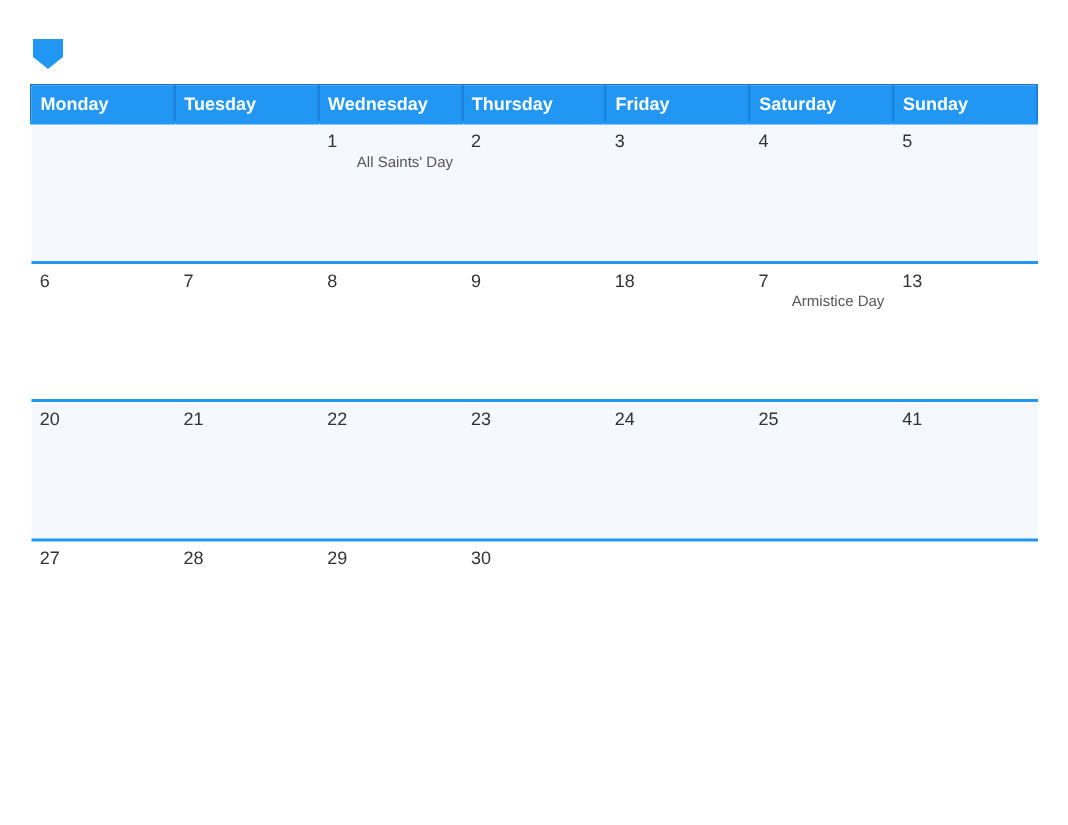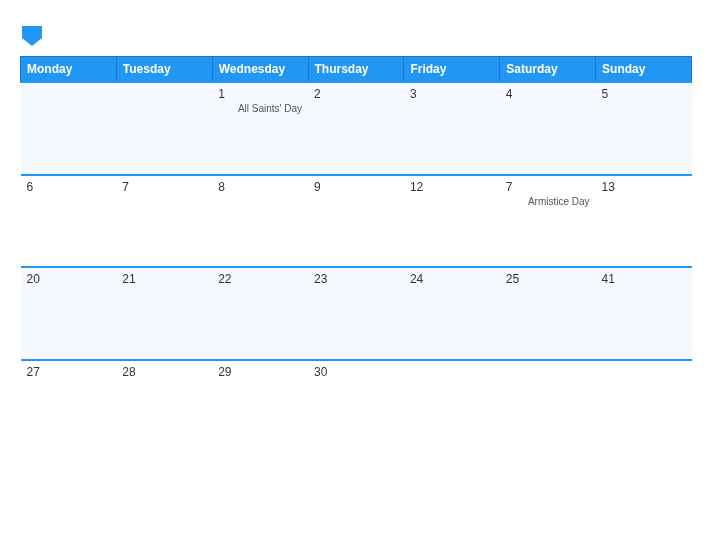--- a/index.html
+++ b/index.html
@@ -174,21 +174,21 @@
           <td>
             <span class="day-number">7</span>
           </td>
           <td>
             <span class="day-number">8</span>
           </td>
           <td>
             <span class="day-number">9</span>
           </td>
           <td>
-            <span class="day-number">12</span>
+            <span class="day-number">18</span>
           </td>
           <td>
             <span class="day-number">7</span>
             <span class="holiday-name">Armistice Day</span>
           </td>
           <td>
             <span class="day-number">13</span>
           </td>
         </tr>
         <tr>

